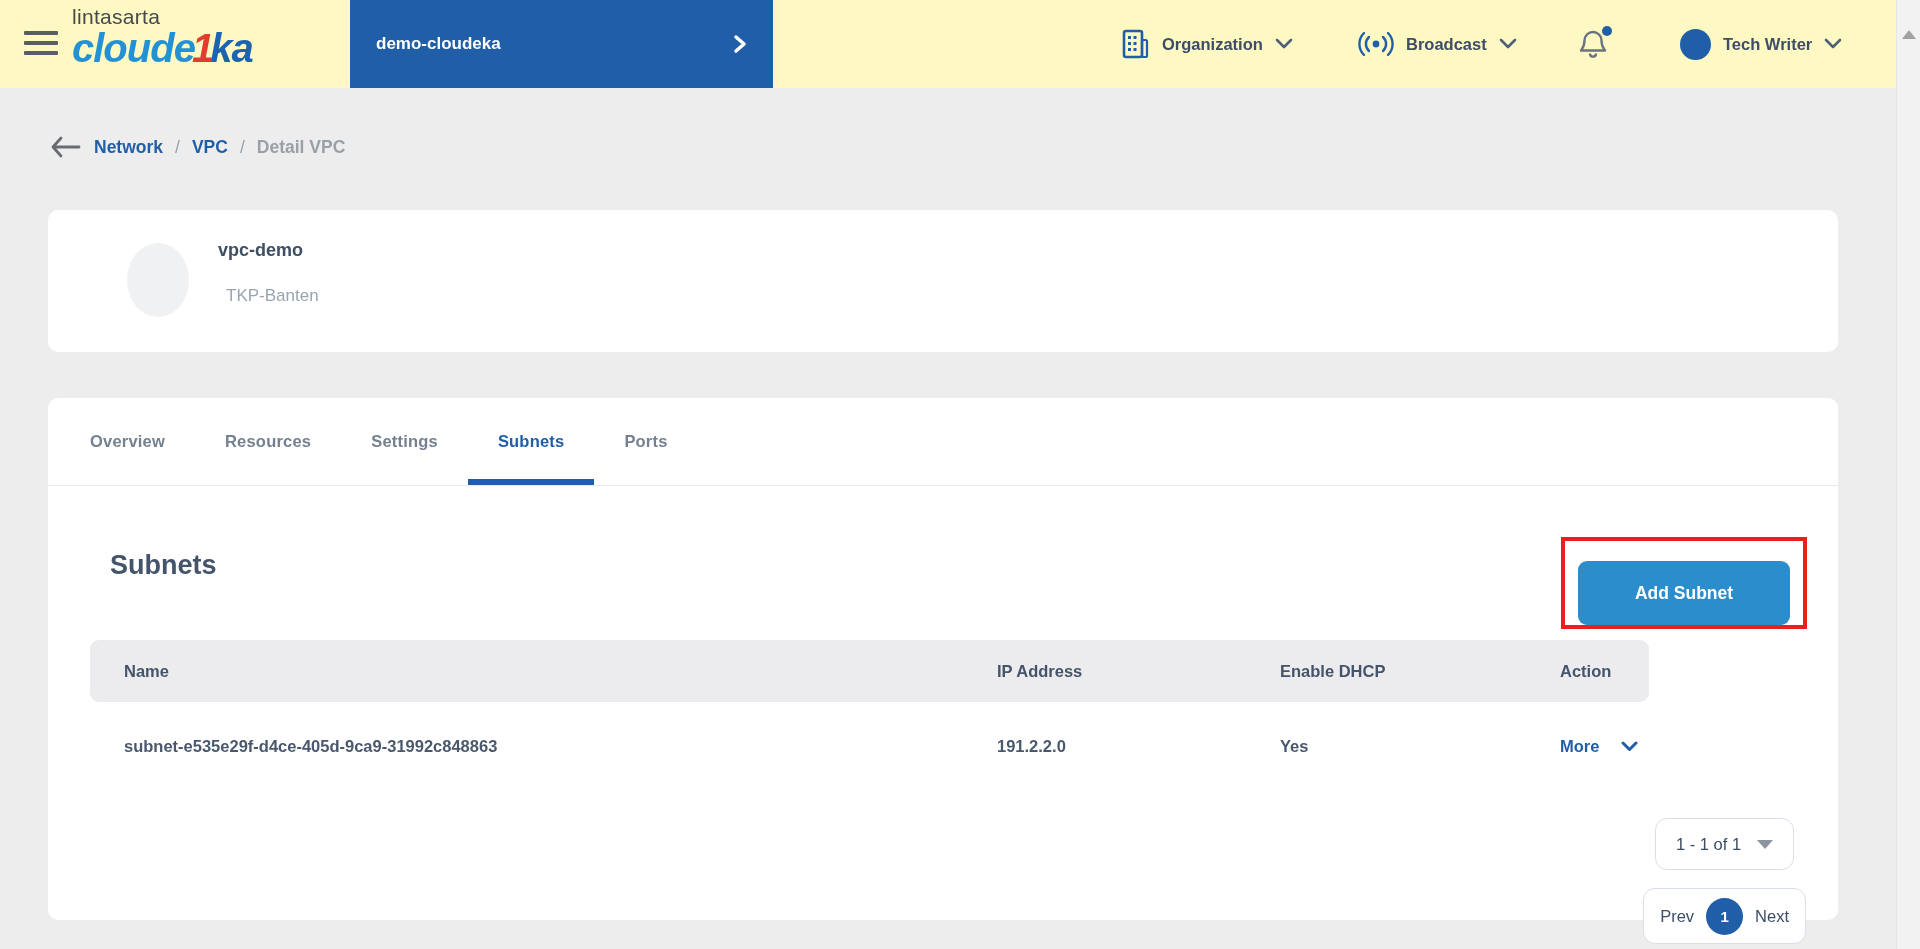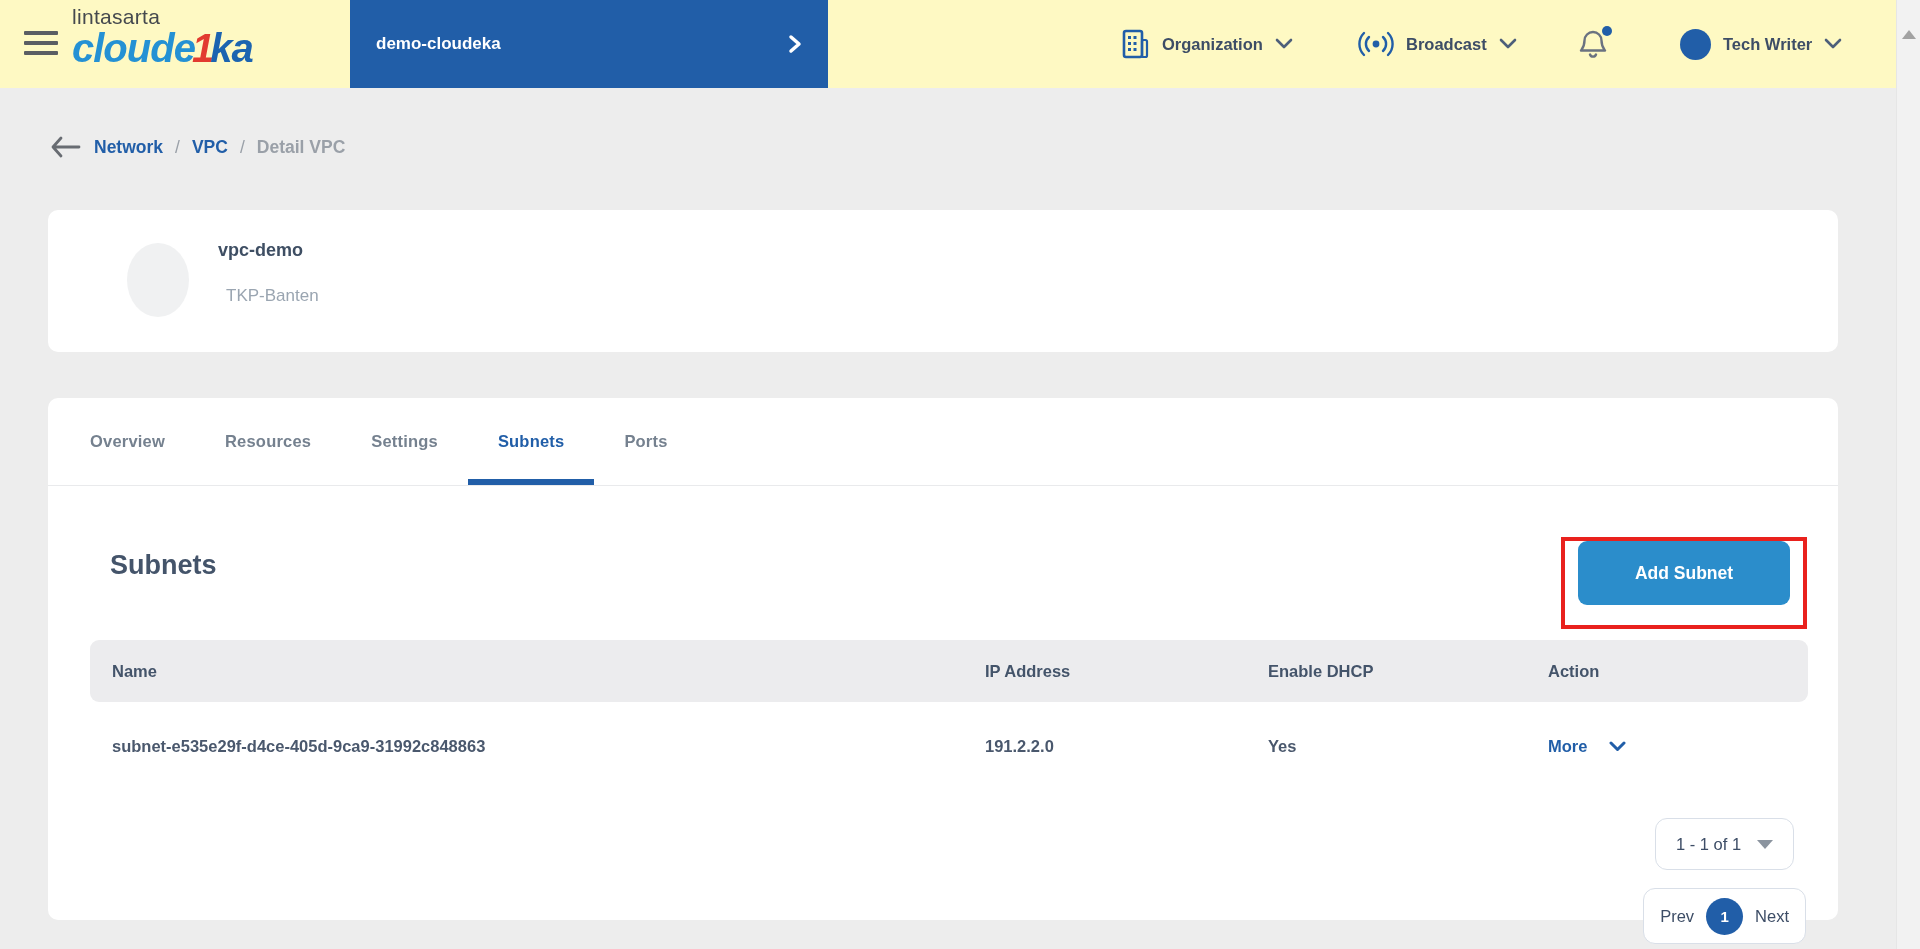--- a/index.html
+++ b/index.html
@@ -14,21 +14,21 @@
   .header { position:absolute; left:0; top:0; width:1920px; height:88px; background:#fef9c3; z-index:5; }
   .hamburger { position:absolute; left:24px; top:31px; width:34px; height:26px; cursor:pointer; }
   .hamburger span { display:block; height:4px; background:#5a5e63; border-radius:1px; margin-bottom:6px; }
   .brand { position:absolute; left:72px; top:6px; line-height:1; }
   .brand .line1 { font-size:21px; color:#45494e; letter-spacing:0.3px; }
   .brand .line2 { font-size:40px; font-weight:bold; font-style:italic; letter-spacing:-1px; margin-top:1px; }
   .brand .b1 { color:#2491d4; }
   .brand .accent { color:#e23b30; margin:0 -3px; }
   .brand .b2 { color:#1c64b0; }
   .project-block {
-    position:absolute; left:350px; top:0; width:478px; height:88px;
+    position:absolute; left:350px; top:0; width:423px; height:88px;
     background:#215ea8; color:#fff; display:flex; align-items:center;
     padding:0 26px; cursor:pointer;
   }
   .project-block .label { font-weight:bold; font-size:17px; }
   .project-block .chev { margin-left:auto; display:flex; }
   .hgroup { position:absolute; top:0; height:88px; display:flex; align-items:center; gap:12px; cursor:pointer; }
   .hgroup .glabel { font-weight:bold; font-size:16.5px; color:#3d4d66; }
   .g-org { left:1120px; }
   .g-broadcast { left:1358px; }
   .g-bell { left:1578px; }
@@ -52,24 +52,24 @@
   .vpc-name { position:absolute; left:170px; top:30px; font-size:18px; font-weight:bold; color:#3e4e63;text-align:center; }
   .vpc-sub  { position:absolute; left:178px; top:76px; font-size:17px; color:#9aa5b1; }
   .card-main { top:398px; height:522px; }
   
   .tabs { height:88px; border-bottom:1px solid #e9eaec; display:flex; align-items:stretch; padding-left:12px; }
   .tab { position:relative; display:flex; align-items:center; padding:0 30px; font-size:16.5px; font-weight:bold; color:#75818f; cursor:pointer; letter-spacing:0.2px; }
   .tab.active { color:#215ea8; }
   .tab.active::after { content:""; position:absolute; left:0; right:0; bottom:0; height:6px; background:#215ea8; }
   
   .section-title { position:absolute; left:62px; top:152px; font-size:27px; font-weight:bold; color:#44546a; }
-  .add-wrap { position:absolute; left:1513px; top:139px; width:246px; height:92px; border:4px solid #e9211d; display:flex; align-items:flex-start; justify-content:center; }
+  .add-wrap { position:absolute; left:1513px; top:139px; width:246px; height:92px; border:4px solid #e9211d; display:flex; align-items:flex-end; justify-content:center; }
   .btn-add { width:212px; height:64px; background:#2b8dcb; border:none; border-radius:9px; color:#fff; font-size:17.5px; font-weight:bold; cursor:pointer; font-family:inherit; }
   
-  .tbl-head, .tbl-row { position:absolute; left:42px; width:1718px; display:grid; grid-template-columns:873px 283px 280px 1fr; align-items:center; padding-left:22px; font-size:16.5px; }
+  .tbl-head, .tbl-row { position:absolute; left:42px; width:1559px; display:grid; grid-template-columns:873px 283px 280px 1fr; align-items:center; padding-left:34px; font-size:16.5px; }
   .tbl-head { top:242px; height:62px; background:#ececee; border-radius:9px; font-weight:bold; color:#44546a; }
   .tbl-row { top:304px; height:88px; color:#4a586d; font-weight:bold; }
   .cell-action { color:#215ea8; display:flex; align-items:center; gap:22px; cursor:pointer; }
   
   .pagination { position:absolute; right:32px; top:420px; display:flex; align-items:center; gap:18px;flex-direction:column; }
   .pill { background:#fff; border:1px solid #d9dfe8; border-radius:12px; display:flex; align-items:center; font-size:16.5px; color:#3d4d66; }
   .pill-range { height:52px; padding:0 20px; gap:16px; cursor:pointer; }
   .tri-down { width:0; height:0; border-left:8px solid transparent; border-right:8px solid transparent; border-top:9px solid #8b949f; }
   .pill-pager { height:56px; padding:0 16px; gap:12px; }
   .pager-btn { cursor:pointer; font-size:16.5px; color:#3d4d66; }

